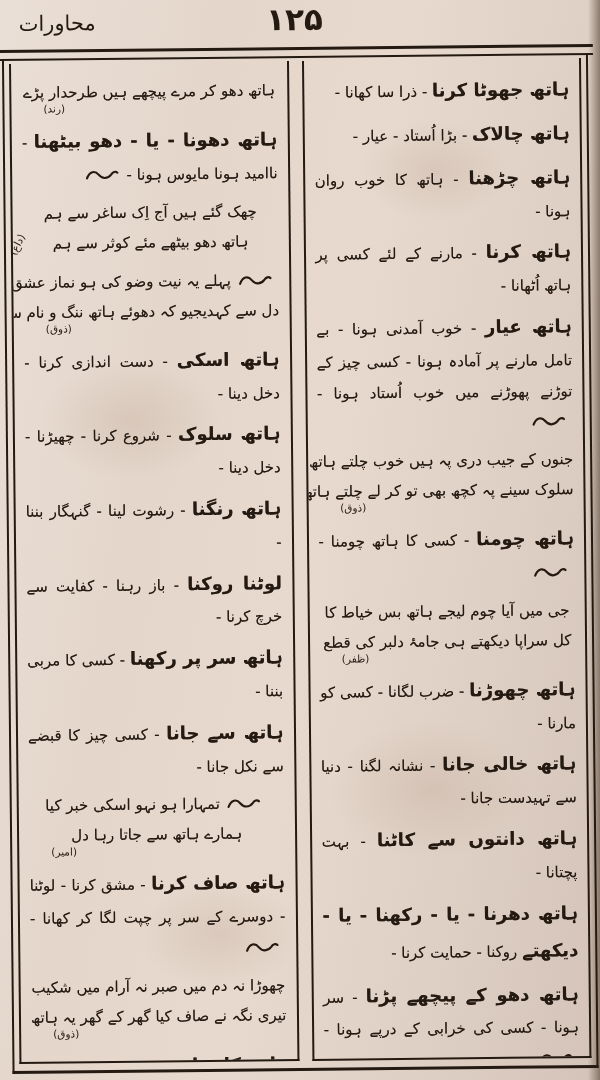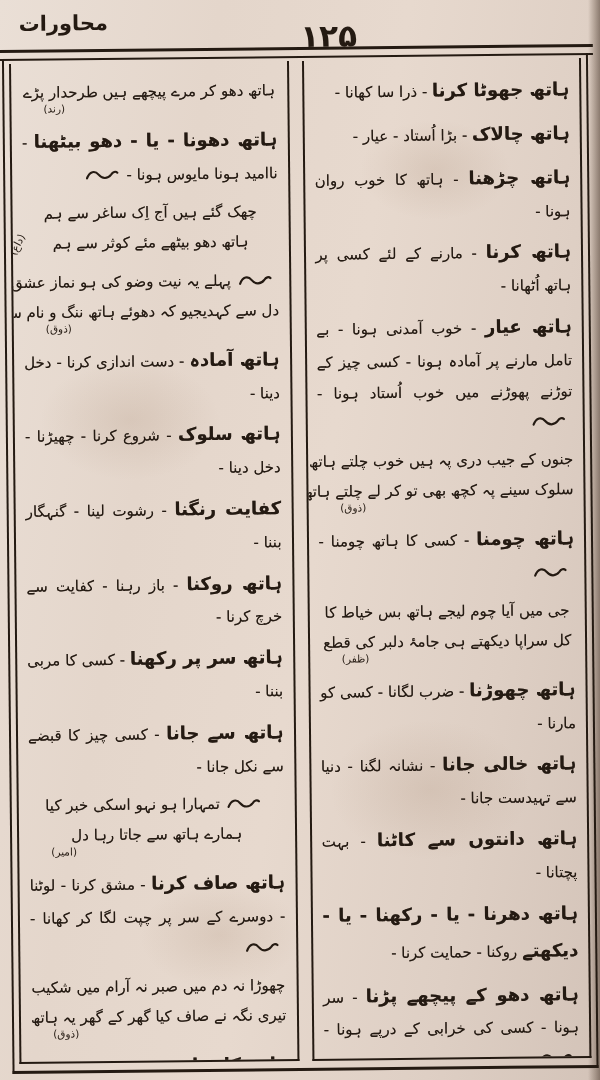--- a/index.html
+++ b/index.html
@@ -24,22 +24,22 @@
   .stain.s3{left:140px;top:880px;width:160px;height:110px;}
   .stain.s4{left:360px;top:120px;width:150px;height:100px;}
 
   .sheet{
     position:absolute;inset:0;
     transform:rotate(-0.6deg);
     direction:rtl;
     color:#241a12;
   }
   .header{position:relative;height:47px;}
-  .book-title{position:absolute;left:24px;top:9px;font-weight:bold;font-size:21px;}
-  .page-number{position:absolute;left:50%;top:18px;transform:translateX(-50%);font-weight:bold;font-size:31px;letter-spacing:2px;margin-left:34px;}
+  .book-title{position:absolute;left:24px;top:9px;font-weight:normal;font-size:21px;}
+  .page-number{position:absolute;left:50%;top:1px;transform:translateX(-50%);font-weight:bold;font-size:31px;letter-spacing:2px;}
   .toprule{height:6px;border-top:3px solid #241a12;border-bottom:2px solid #241a12;margin:0 2px;}
 
   .frame{
     position:absolute;top:56px;left:7px;right:7px;bottom:9px;
     border-left:2px solid #241a12;border-right:2px solid #241a12;border-bottom:3px solid #241a12;
     display:flex;gap:13px;padding:5px 5px 7px;overflow:hidden;
   }
   .column{
     flex:1 1 0;min-width:0;
     border:2px solid #241a12;border-top:none;
@@ -118,24 +118,24 @@
           <div class="verse-line">ہاتھ دھو بیٹھے مئے کوثر سے ہم</div>
           <span class="attrib rotated">(داغ)</span>
         </div>
         <div class="verse">
           <div class="verse-line"><span class="marker-icon" title="؎"><svg width="34" height="15" viewBox="0 0 38 16">
                 <path d="M2 11 C5 3 11 2 15 7 C19 12 25 12 29 7 C31 4 34 3 36 5" fill="none" stroke="#241a12" stroke-width="2.4" stroke-linecap="round"></path>
               </svg></span>پہلے یہ نیت وضو کی ہو نماز عشق میں</div>
           <div class="verse-line">دل سے کہدیجیو کہ دھوئے ہاتھ ننگ و نام سے</div>
           <span class="attrib">(ذوق)</span>
         </div>
-        <div class="entry"><span class="headword">ہاتھ آمادہ</span><span class="def"> - دست اندازی کرنا - دخل دینا -</span></div>
+        <div class="entry"><span class="headword">ہاتھ اسکی</span><span class="def"> - دست اندازی کرنا - دخل دینا -</span></div>
         <div class="entry"><span class="headword">ہاتھ سلوک</span><span class="def"> - شروع کرنا - چھیڑنا - دخل دینا -</span></div>
-        <div class="entry"><span class="headword">کفایت رنگنا</span><span class="def"> - رشوت لینا - گنہگار بننا -</span></div>
-        <div class="entry"><span class="headword">ہاتھ روکنا</span><span class="def"> - باز رہنا - کفایت سے خرچ کرنا -</span></div>
+        <div class="entry"><span class="headword">ہاتھ رنگنا</span><span class="def"> - رشوت لینا - گنہگار بننا -</span></div>
+        <div class="entry"><span class="headword">لوٹنا روکنا</span><span class="def"> - باز رہنا - کفایت سے خرچ کرنا -</span></div>
         <div class="entry"><span class="headword">ہاتھ سر پر رکھنا</span><span class="def"> - کسی کا مربی بننا -</span></div>
         <div class="entry"><span class="headword">ہاتھ سے جانا</span><span class="def"> - کسی چیز کا قبضے سے نکل جانا -</span></div>
         <div class="verse">
           <div class="verse-line"><span class="marker-icon" title="؎"><svg width="34" height="15" viewBox="0 0 38 16">
                 <path d="M2 11 C5 3 11 2 15 7 C19 12 25 12 29 7 C31 4 34 3 36 5" fill="none" stroke="#241a12" stroke-width="2.4" stroke-linecap="round"></path>
               </svg></span>تمہارا ہو نہو اسکی خبر کیا</div>
           <div class="verse-line">ہمارے ہاتھ سے جاتا رہا دل</div>
           <span class="attrib">(امیر)</span>
         </div>
         <div class="entry"><span class="headword">ہاتھ صاف کرنا</span><span class="def"> - مشق کرنا - لوٹنا - دوسرے کے سر پر چپت لگا کر کھانا -</span><span class="marker-icon" title="؎"><svg width="34" height="15" viewBox="0 0 38 16">

